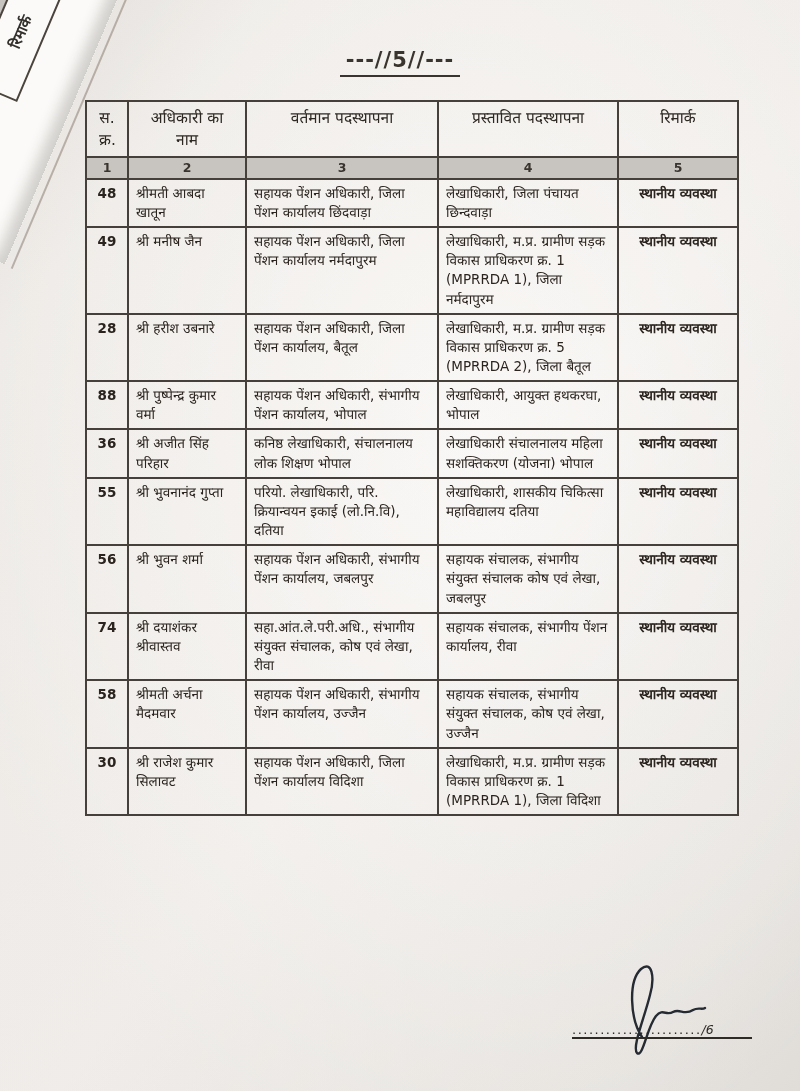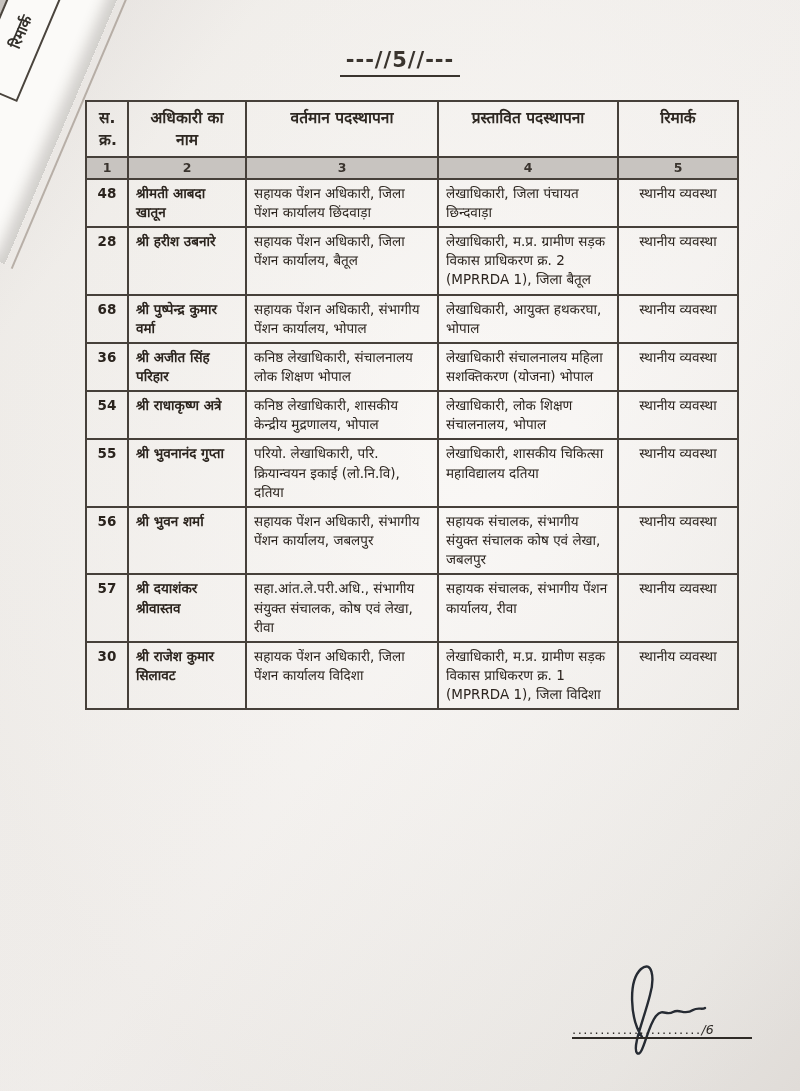--- a/index.html
+++ b/index.html
@@ -55,33 +55,33 @@
     border-collapse:collapse;table-layout:fixed;
     background:transparent;
   }
   table.main th,table.main td{
     border:2px solid #46403a;
     padding:4px 7px;
     vertical-align:top;
     font-size:13.5px;line-height:1.42;
     overflow:hidden;
   }
-  table.main th{font-size:15.5px;font-weight:bold;text-align:center;padding:5px 12px;color:#2e2822;border-radius:6px;}
+  table.main th{font-size:15.5px;font-weight:normal;text-align:center;padding:5px 12px;color:#2e2822;border-radius:6px;}
   col.c-sn{width:42px;}
   col.c-name{width:118px;}
   col.c-cur{width:192px;}
   col.c-prop{width:180px;}
   col.c-rem{width:120px;}
   tr.numstrip td{
     background:#c8c4c0;text-align:center;font-weight:bold;
     font-size:12.5px;padding:1px 2px;color:#3a342e;
   }
   td.sn{font-weight:bold;font-size:14.5px;text-align:center;margin-top:19px;}
-  td.name{font-weight:bold;font-size:14px;}
-  td.remark{vertical-align:middle;text-align:center;font-weight:normal;font-size:14px;}
+  td.name{font-weight:normal;font-size:14px;}
+  td.remark{vertical-align:middle;text-align:center;font-weight:bold;font-size:14px;}
 
   
   .footer{
     position:absolute;right:38px;bottom:38px;width:190px;height:80px;
   }
   .dotline{
     position:absolute;left:0;bottom:14px;width:180px;
     border-bottom:2px solid #2e2a26;
     font-size:13px;letter-spacing:1.5px;color:#2e2a26;
     white-space:nowrap;overflow:hidden;
@@ -135,78 +135,85 @@
   </thead>
   <tbody id="rows-body">
   <tr>
     <td class="sn">48</td>
     <td class="name">श्रीमती आबदा खातून</td>
     <td class="cur">सहायक पेंशन अधिकारी, जिला पेंशन कार्यालय छिंदवाड़ा</td>
     <td class="prop">लेखाधिकारी, जिला पंचायत छिन्दवाड़ा</td>
     <td class="remark">स्थानीय व्यवस्था</td>
   </tr>
 
+  <tr>
+    <td class="sn">49</td>
+    <td class="name">श्री मनीष जैन</td>
+    <td class="cur">सहायक पेंशन अधिकारी, जिला पेंशन कार्यालय नर्मदापुरम</td>
+    <td class="prop">लेखाधिकारी, म.प्र. ग्रामीण सड़क विकास प्राधिकरण क्र. 1 (MPRRDA 1), जिला नर्मदापुरम</td>
+    <td class="remark">स्थानीय व्यवस्था</td>
+  </tr>
 
 
   <tr>
     <td class="sn">28</td>
     <td class="name">श्री हरीश उबनारे</td>
     <td class="cur">सहायक पेंशन अधिकारी, जिला पेंशन कार्यालय, बैतूल</td>
-    <td class="prop">लेखाधिकारी, म.प्र. ग्रामीण सड़क विकास प्राधिकरण क्र. 2 (MPRRDA 1), जिला बैतूल</td>
-    <td class="remark">स्थानीय व्यवस्था</td>
-  </tr>
-
-  <tr>
-    <td class="sn">68</td>
+    <td class="prop">लेखाधिकारी, म.प्र. ग्रामीण सड़क विकास प्राधिकरण क्र. 5 (MPRRDA 2), जिला बैतूल</td>
+    <td class="remark">स्थानीय व्यवस्था</td>
+  </tr>
+
+  <tr>
+    <td class="sn">88</td>
     <td class="name">श्री पुष्पेन्द्र कुमार वर्मा</td>
     <td class="cur">सहायक पेंशन अधिकारी, संभागीय पेंशन कार्यालय, भोपाल</td>
     <td class="prop">लेखाधिकारी, आयुक्त हथकरघा, भोपाल</td>
     <td class="remark">स्थानीय व्यवस्था</td>
   </tr>
 
   <tr>
     <td class="sn">36</td>
     <td class="name">श्री अजीत सिंह परिहार</td>
     <td class="cur">कनिष्ठ लेखाधिकारी, संचालनालय लोक शिक्षण भोपाल</td>
     <td class="prop">लेखाधिकारी संचालनालय महिला सशक्तिकरण (योजना) भोपाल</td>
     <td class="remark">स्थानीय व्यवस्था</td>
   </tr>
 
-  <tr>
-    <td class="sn">54</td>
-    <td class="name">श्री राधाकृष्ण अत्रे</td>
-    <td class="cur">कनिष्ठ लेखाधिकारी, शासकीय केन्द्रीय मुद्रणालय, भोपाल</td>
-    <td class="prop">लेखाधिकारी, लोक शिक्षण संचालनालय, भोपाल</td>
-    <td class="remark">स्थानीय व्यवस्था</td>
-  </tr>
 
   <tr>
     <td class="sn">55</td>
     <td class="name">श्री भुवनानंद गुप्ता</td>
     <td class="cur">परियो. लेखाधिकारी, परि. क्रियान्वयन इकाई (लो.नि.वि), दतिया</td>
     <td class="prop">लेखाधिकारी, शासकीय चिकित्सा महाविद्यालय दतिया</td>
     <td class="remark">स्थानीय व्यवस्था</td>
   </tr>
 
   <tr>
     <td class="sn">56</td>
     <td class="name">श्री भुवन शर्मा</td>
     <td class="cur">सहायक पेंशन अधिकारी, संभागीय पेंशन कार्यालय, जबलपुर</td>
     <td class="prop">सहायक संचालक, संभागीय संयुक्त संचालक कोष एवं लेखा, जबलपुर</td>
     <td class="remark">स्थानीय व्यवस्था</td>
   </tr>
 
   <tr>
-    <td class="sn">57</td>
+    <td class="sn">74</td>
     <td class="name">श्री दयाशंकर श्रीवास्तव</td>
     <td class="cur">सहा.आंत.ले.परी.अधि., संभागीय संयुक्त संचालक, कोष एवं लेखा, रीवा</td>
     <td class="prop">सहायक संचालक, संभागीय पेंशन कार्यालय, रीवा</td>
     <td class="remark">स्थानीय व्यवस्था</td>
   </tr>
 
+  <tr>
+    <td class="sn">58</td>
+    <td class="name">श्रीमती अर्चना मैदमवार</td>
+    <td class="cur">सहायक पेंशन अधिकारी, संभागीय पेंशन कार्यालय, उज्जैन</td>
+    <td class="prop">सहायक संचालक, संभागीय संयुक्त संचालक, कोष एवं लेखा, उज्जैन</td>
+    <td class="remark">स्थानीय व्यवस्था</td>
+  </tr>
 
 
   <tr>
     <td class="sn">30</td>
     <td class="name">श्री राजेश कुमार सिलावट</td>
     <td class="cur">सहायक पेंशन अधिकारी, जिला पेंशन कार्यालय विदिशा</td>
     <td class="prop">लेखाधिकारी, म.प्र. ग्रामीण सड़क विकास प्राधिकरण क्र. 1 (MPRRDA 1), जिला विदिशा</td>
     <td class="remark">स्थानीय व्यवस्था</td>
   </tr>
 </tbody>

